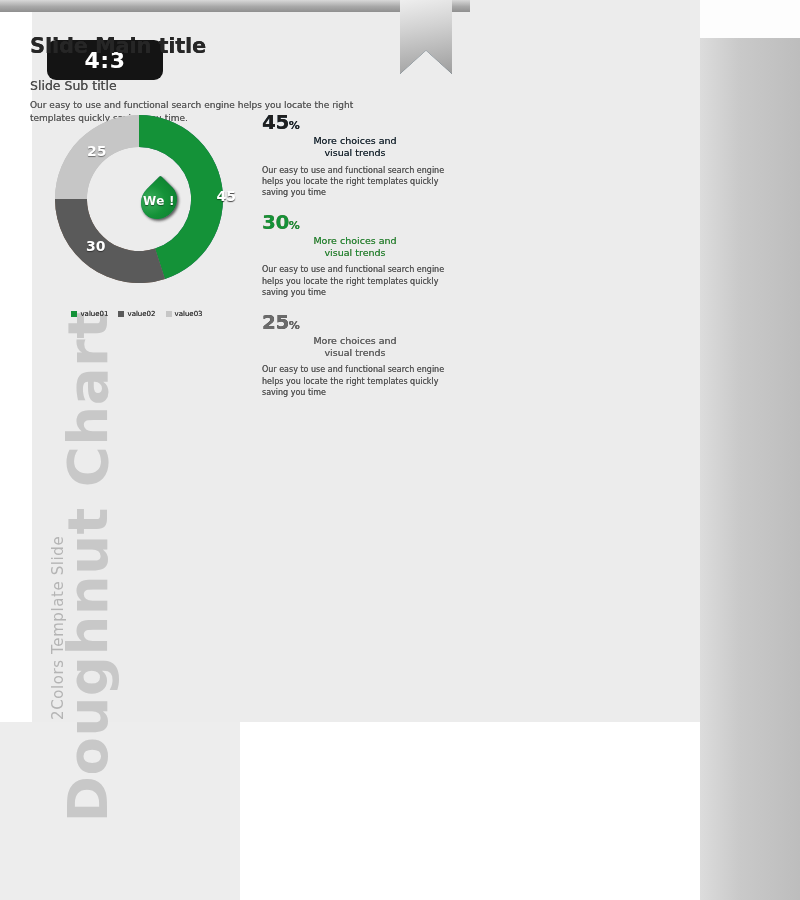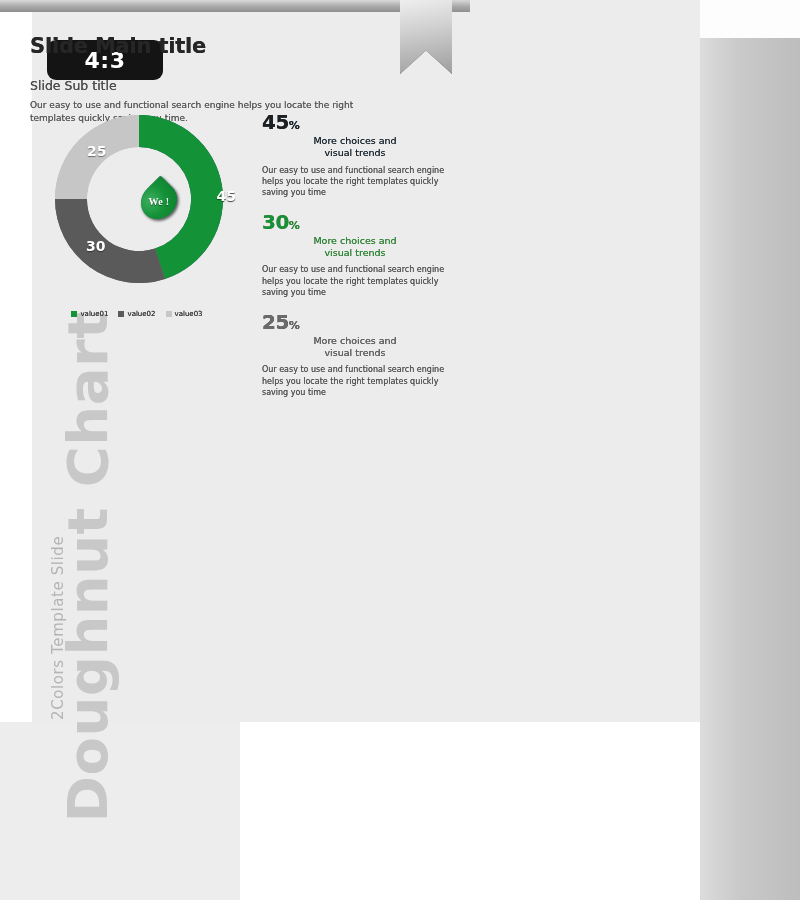--- a/index.html
+++ b/index.html
@@ -160,24 +160,23 @@
     position: absolute; inset: 0;
     border-radius: 50% 6% 50% 50%;
     transform: rotate(-45deg);
     box-shadow: 0 2px 3px rgba(0,0,0,0.4);
   }
   .drop-blue  { background: radial-gradient(circle at 34% 30%, #5d8ba8 0%, #36637f 45%, #24465c 100%); }
   .drop-green { background: radial-gradient(circle at 34% 30%, #3fae5f 0%, #149238 45%, #0c7a2c 100%); }
   .marker-text {
     position: absolute; inset: 0;
     display: flex; align-items: center; justify-content: center;
-    font-size: 10px; font-weight: bold; color: #ffffff;
+    font-size: 12px; font-weight: bold; color: #ffffff;
     letter-spacing: 0.3px;
     text-shadow: 0 1px 1px rgba(0,0,0,0.5);
-    font-family: Liberation Serif, serif;
   }
 
   
   .legend {
     position: absolute; left: 0; top: 200px; width: 100%;
     display: flex; justify-content: center; gap: 10px;
   }
   .legend-item { display: flex; align-items: center; gap: 3px; }
   .legend-chip { width: 6px; height: 6px; display: inline-block; }
   .legend-text { font-size: 7px; color: #3a3a3a; }

